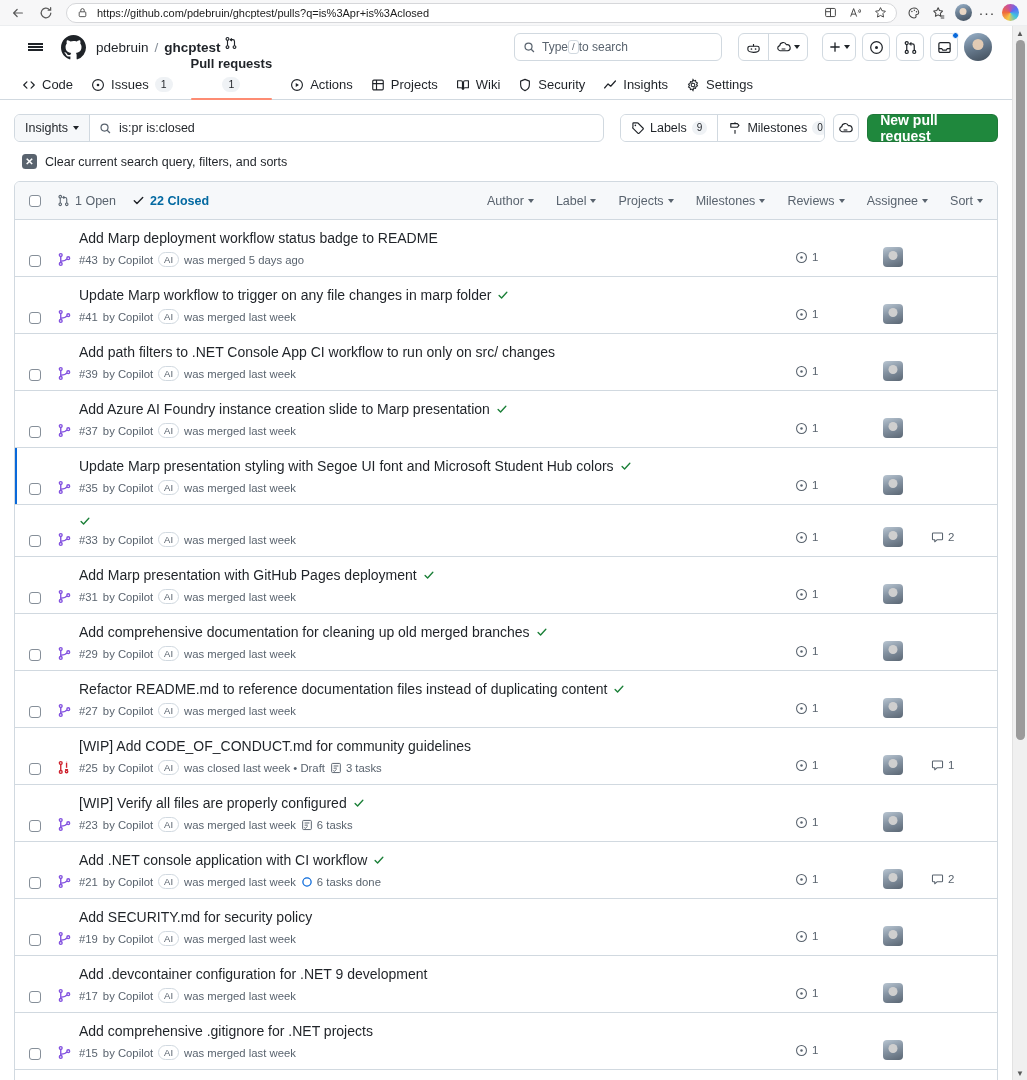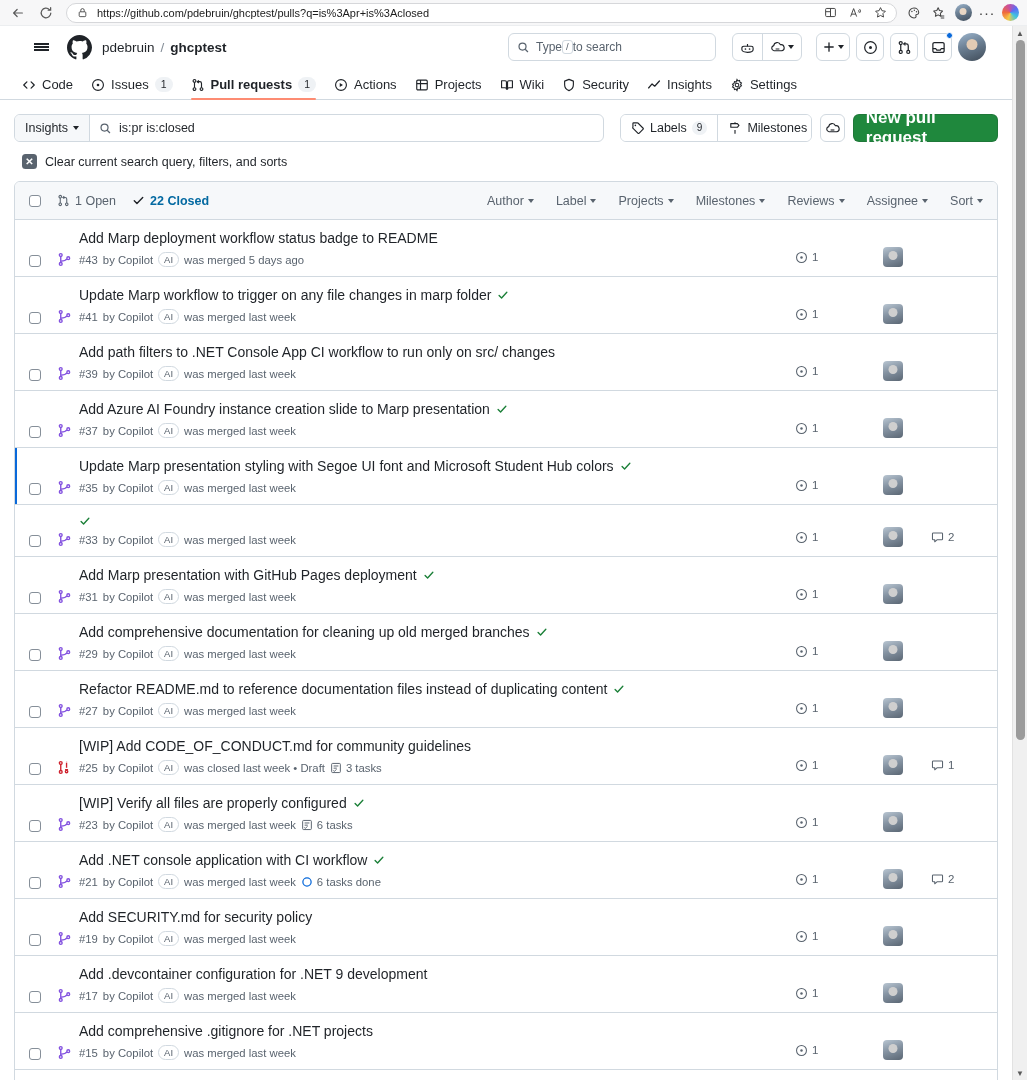--- a/index.html
+++ b/index.html
@@ -72,21 +72,21 @@
     height: 1054px;
     background: #ffffff;
     overflow: hidden;
   }
   .content { width: 1012px; }
 
   
   .gh-header {
     height: 42px;
     display: flex; align-items: center;
-    padding: 0 26px;
+    padding: 0 20px;
     gap: 8px;
     background: #ffffff;
   }
   .hamburger {
     width: 30px; height: 28px; border-radius: 6px;
     border: 1px solid transparent;
     display:flex;align-items:center;justify-content:center;
     color:#1f2328;
   }
   .hamburger span { display:block; width:15px; height:1.6px; background:#1f2328; margin:1.7px 0;}
@@ -153,21 +153,21 @@
     padding: 0 14px;
     border-bottom: 1px solid #d1d9e0;
     background:#ffffff;
   }
   .nav-tab {
     display:flex; align-items:center; gap:6px;
     font-size:13px; color:#1f2328;
     padding: 0 8px 7px 8px;
     position:relative;
   }
-  .nav-tab.active { font-weight:600; }
+  .nav-tab.active { font-weight:600;flex-direction:column; }
   .nav-tab.active::after {
     content:''; position:absolute; left:8px; right:8px; bottom:-1px;
     height:2px; background:#fd8c73; border-radius:2px;
   }
   .counter {
     background:#eff2f5; color:#1f2328;
     font-size:10.5px; border-radius:9px; padding:1px 6px;
     line-height:13px; font-weight:500;
   }
 
@@ -210,21 +210,21 @@
     padding:1px 5px; line-height:12px; color:#1f2328; font-weight:500;
   }
   .icon-sq-btn {
     width:28px;height:28px; border:1px solid #d1d9e0; border-radius:6px;
     display:flex;align-items:center;justify-content:center; background:#fff; color:#1f2328;
   }
   .btn-primary {
     height:28px; padding: 0 12px;
     background:#1f883d; color:#fff;
     border:1px solid rgba(31,35,40,0.15); border-radius:6px;
-    font-size:17px; font-weight:600;
+    font-size:14px; font-weight:600;
     display:flex;align-items:center;
   }
 
   
   .clear-row {
     display:flex; align-items:center; gap:8px;
     padding: 12px 14px 12px 22px;
     font-size:12.5px; color:#1f2328;
   }
   .x-badge {

